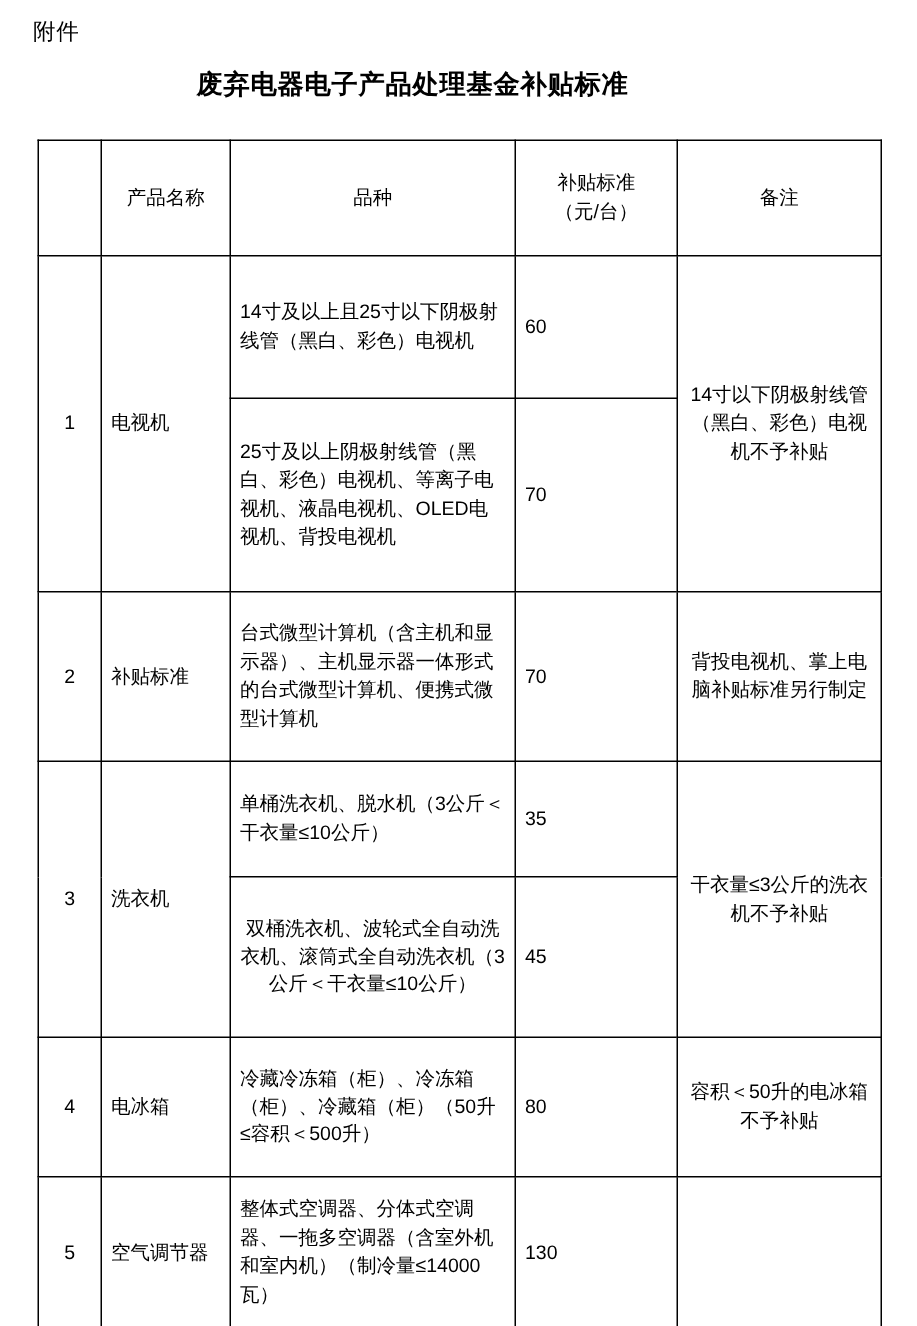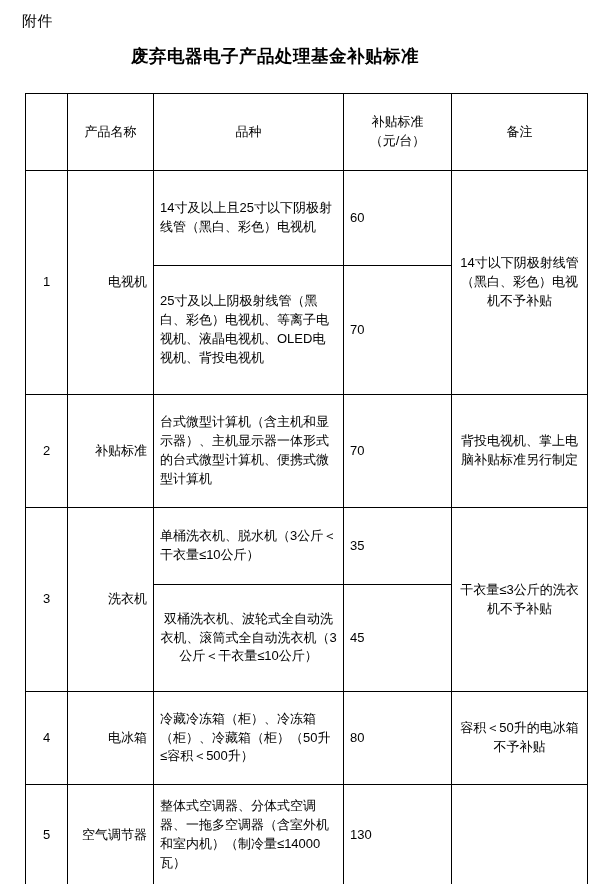--- a/index.html
+++ b/index.html
@@ -76,21 +76,21 @@
   .cell-remark {
     text-align: center;
     line-height: 1.55;
   }
   .cell-std {
   }
   .cell-seq {
     text-align: center;
   }
   .cell-prod {
-    text-align: right;
+    text-align: left;
     line-height: 1.5;
   }
 </style>
 </head>
 <body>
 
 <div class="page">
 
   <div class="attachment-label">附件</div>
 

